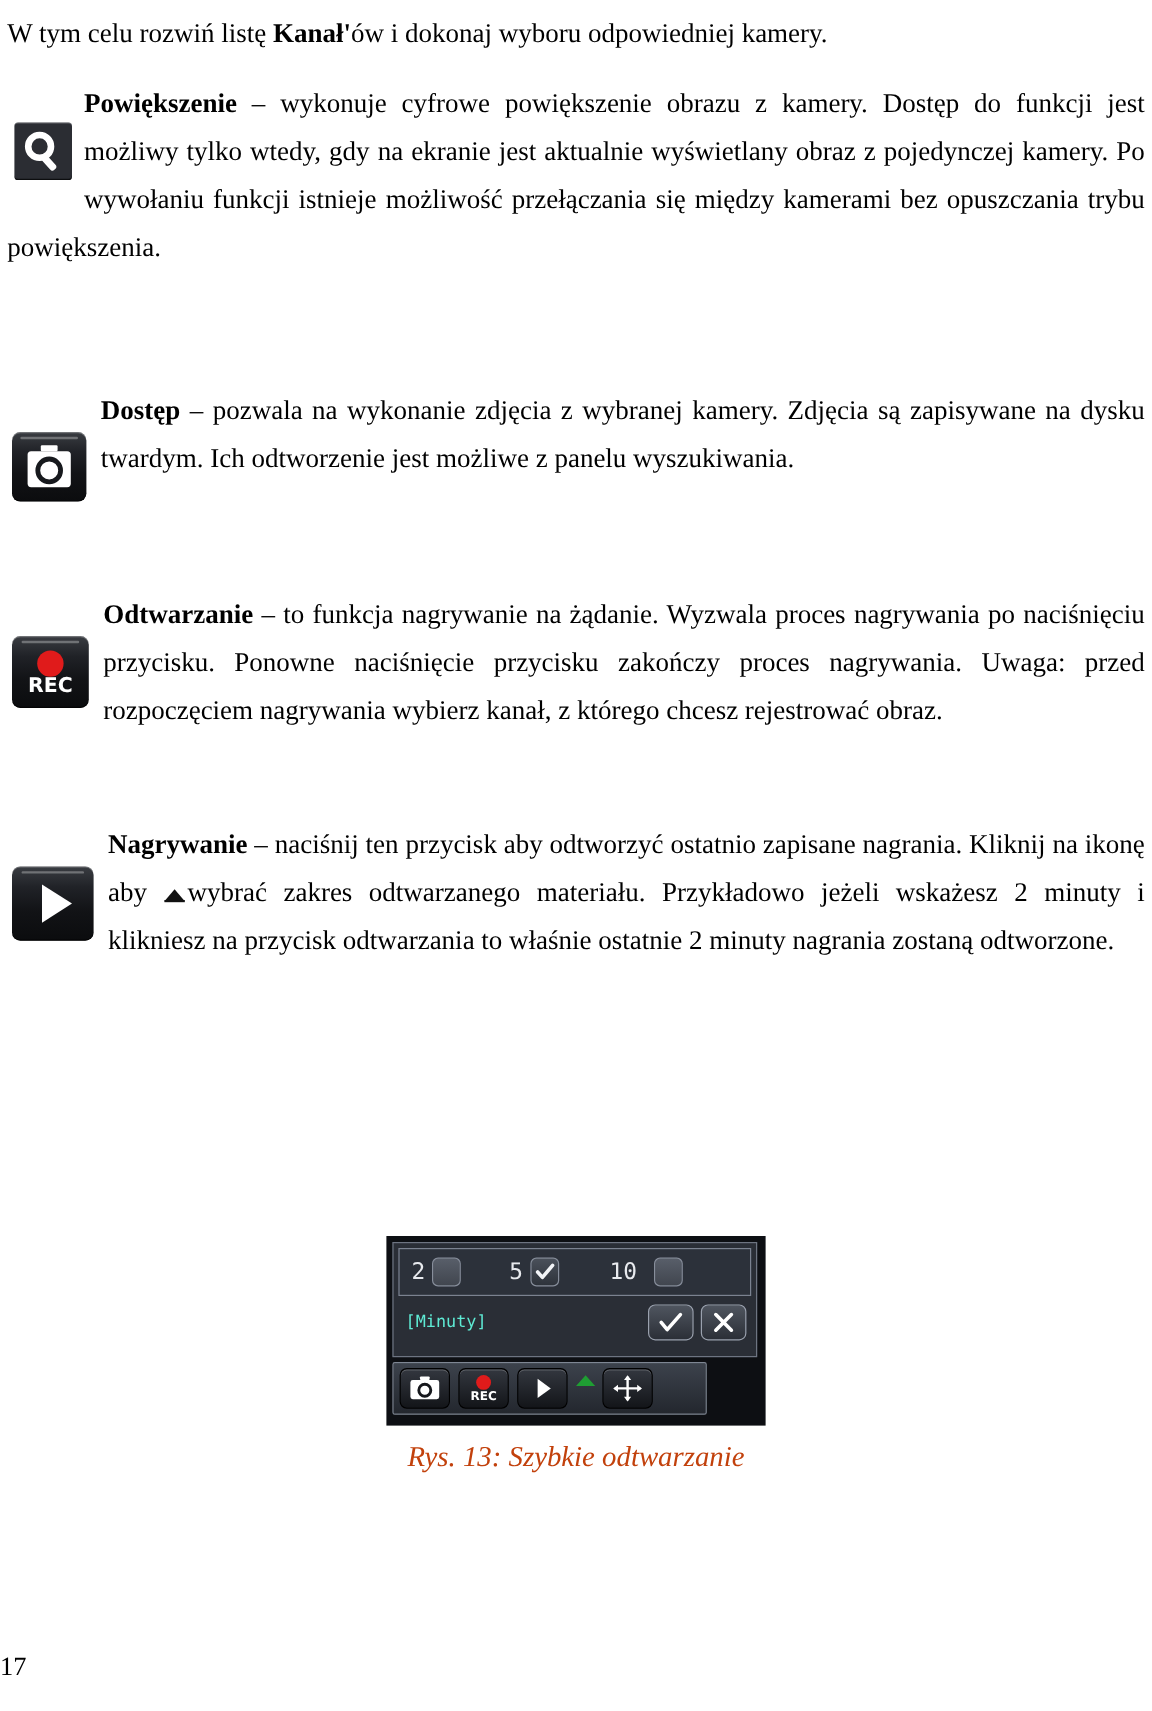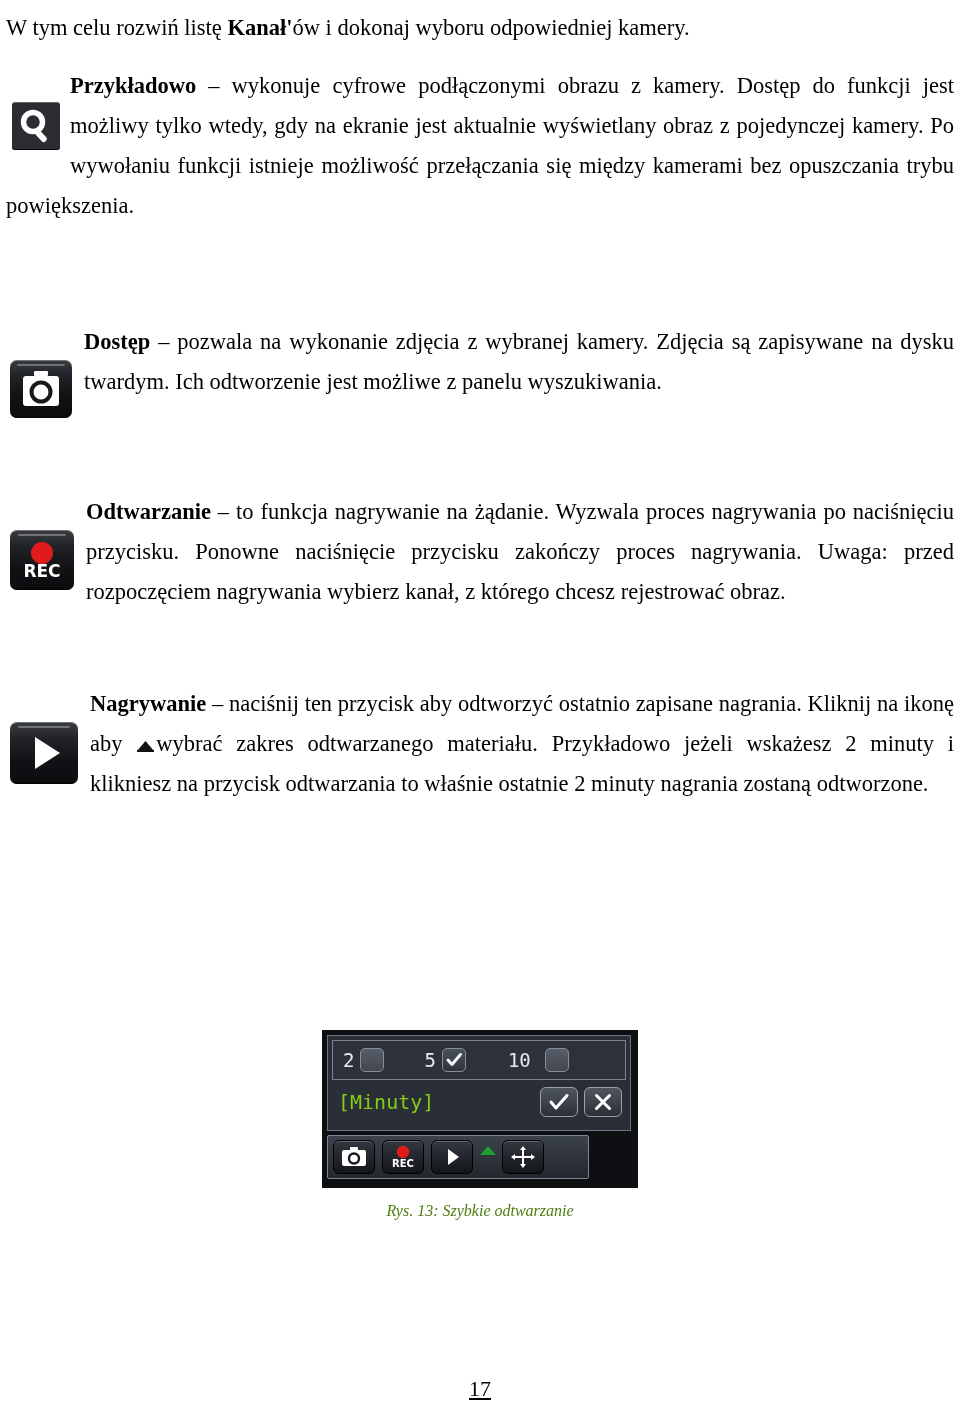--- a/index.html
+++ b/index.html
@@ -139,22 +139,22 @@
   .chk.on { background: linear-gradient(180deg,#4a505a 0%, #2e333b 100%); }
   .chk svg { position:absolute; left:2px; top:2px; }
 
   .dvr-row-bot {
     height: 44px;
     display: flex;
     align-items: center;
     padding: 0 4px 0 6px;
   }
   .dvr-label {
-    color: #84cc16;
-    font-size: 20px;
+    color: #5eead4;
+    font-size: 14px;
     letter-spacing: 0px;
     flex: 1;
   }
   .dvr-ok, .dvr-cancel {
     width: 38px; height: 30px;
     border-radius: 6px;
     background: linear-gradient(180deg,#4f555f 0%, #2b2f37 100%);
     border: 1px solid #9aa1ae;
     box-sizing: border-box;
     display:flex; align-items:center; justify-content:center;
@@ -187,56 +187,55 @@
   .tb-arrow {
     width: 0; height: 0;
     border-left: 8px solid transparent;
     border-right: 8px solid transparent;
     border-bottom: 9px solid #1f9e33;
     margin: -14px 6px 0 0;
   }
 
   .fig-caption {
     margin-top: 14px;
-    font-size: 16px;
+    font-size: 24px;
     font-style: italic;
     font-family: "Liberation Serif", "DejaVu Serif", serif;
-    color: #4d7c0f;
+    color: #c2410c;
     text-align: center;
   }
 
   .page-number {
     position: absolute;
     left: 0;
     top: 1376px;
     width: 960px;
-    text-align: center;
+    text-align: left;
     font-size: 22px;
     font-family: "Liberation Serif", "DejaVu Serif", serif;
-    text-decoration: underline;
   }
 </style>
 </head>
 <body>
 
 <div class="page">
 
   <p class="para nojust" style="margin-bottom:18px;">
     <span>W tym celu rozwiń listę </span><span class="b">Kanał'</span><span>ów i dokonaj wyboru odpowiedniej kamery.</span>
   </p>
 
   <div class="block">
     <span class="btn-icon icon-zoom icon-float" style="margin:36px 10px 4px 6px;">
       <svg width="48" height="48" viewBox="0 0 48 48" aria-hidden="true">
         <circle cx="21" cy="20" r="9.5" fill="none" stroke="#ffffff" stroke-width="5.5"></circle>
         <rect x="26" y="27" width="6" height="14" rx="2.5" fill="#ffffff" transform="rotate(-42 29 34)"></rect>
       </svg>
     </span>
     <p class="para">
-      <span class="b">Przykładowo</span><span> – </span><span>wykonuje cyfrowe podłączonymi obrazu z kamery. Dostęp do funkcji jest możliwy tylko wtedy, gdy na ekranie jest aktualnie wyświetlany obraz z pojedynczej kamery. Po wywołaniu funkcji istnieje możliwość przełączania się między kamerami bez opuszczania trybu powiększenia.</span>
+      <span class="b">Powiększenie</span><span> – </span><span>wykonuje cyfrowe powiększenie obrazu z kamery. Dostęp do funkcji jest możliwy tylko wtedy, gdy na ekranie jest aktualnie wyświetlany obraz z pojedynczej kamery. Po wywołaniu funkcji istnieje możliwość przełączania się między kamerami bez opuszczania trybu powiększenia.</span>
     </p>
   </div>
 
   <div style="clear:both; height:30px;"></div>
 
 
   <div style="clear:both; height:36px;"></div>
 
 
   <div style="clear:both; height:30px;"></div>

